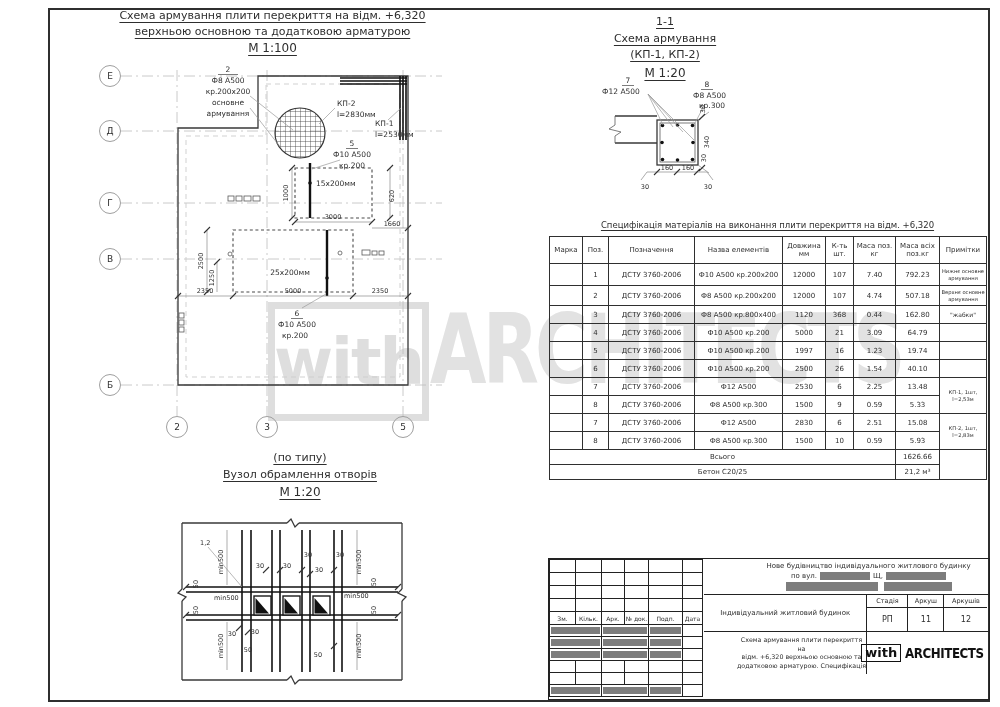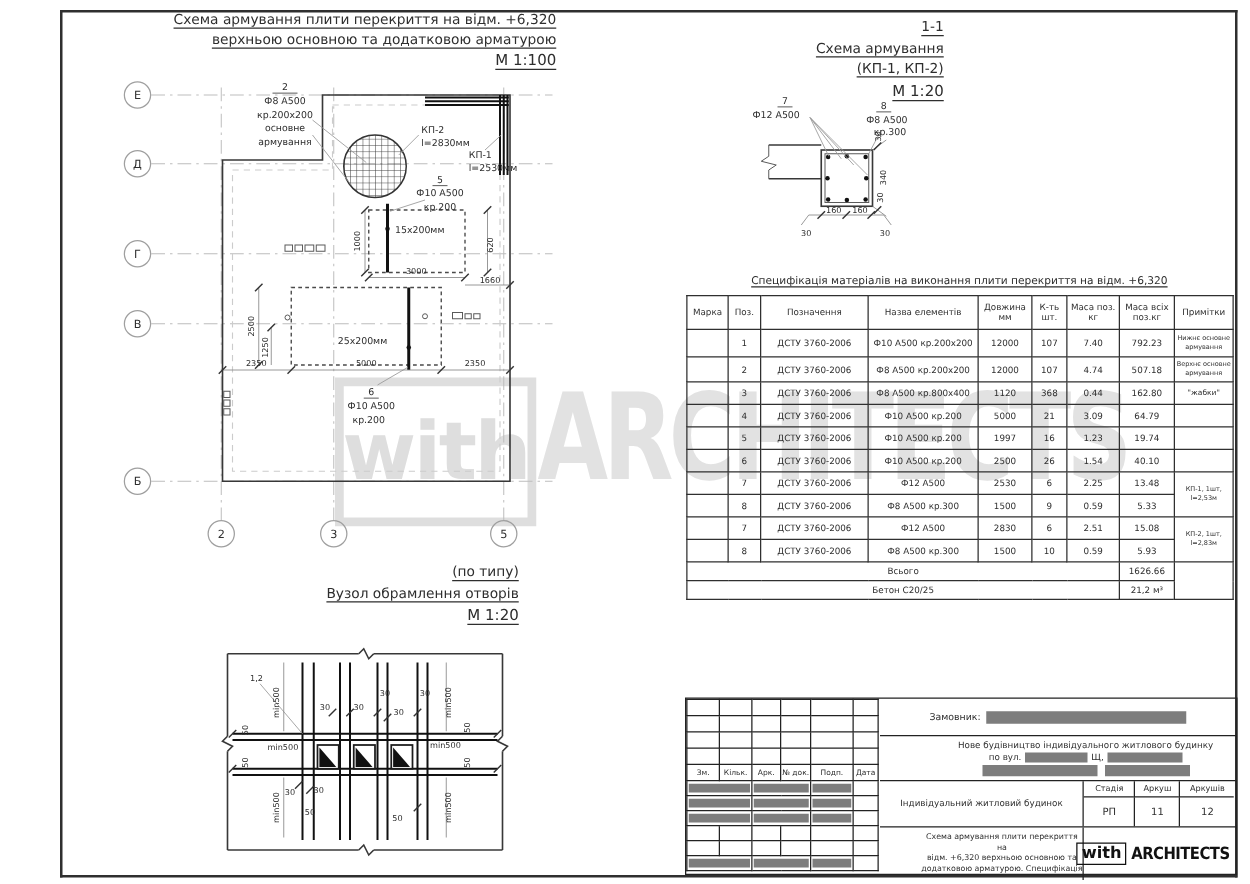--- a/index.html
+++ b/index.html
@@ -7,21 +7,21 @@
         font-family:"DejaVu Sans","Liberation Sans",sans-serif;color:#2e2e2e;}
   
   .frameline{position:absolute;background:#2f2f2f;}
   
   .wm-box{position:absolute;left:268px;top:302px;width:147px;height:105px;border:7px solid #dedede;
           display:flex;align-items:center;justify-content:center;
           font-size:64px;font-weight:bold;color:#dedede;letter-spacing:-2px;}
   .wm-arch{position:absolute;left:430px;top:294px;font-size:96px;font-weight:bold;color:#e2e2e2;
            letter-spacing:-5px;transform:scaleX(0.76);transform-origin:left top;white-space:nowrap;}
   
-  .dwg-title{position:absolute;text-align:right;line-height:1.45;}
+  .dwg-title{position:absolute;text-align:center;line-height:1.45;}
   .dwg-title .t{ text-decoration:underline;text-underline-offset:3px;text-decoration-thickness:1px;}
   .plan-title{left:100px;top:8px;width:345px;font-size:11px;}
   .plan-title .scale,.sec-title .scale,.det-title .scale{font-size:12px;}
   .sec-title{left:575px;top:14px;width:180px;font-size:11px;line-height:1.5;}
   .det-title{left:185px;top:450px;width:230px;font-size:11px;line-height:1.5;}
   
   svg{position:absolute;overflow:visible;}
   .ln{stroke:#383838;stroke-width:1.3;fill:none;}
   .ln-thin{stroke:#5a5a5a;stroke-width:0.8;fill:none;}
   .bar{stroke:#111;stroke-width:2.4;fill:none;}
@@ -661,24 +661,20 @@
               </td>
               <td>
                 <div class="redact"></div>
               </td>
               <td></td>
             </tr>
       </tbody>
         </table>
     </div>
     <div class="tb-right">
-      <div class="tb-rowA">
-        <span>Замовник:</span>
-        <span class="rbar" style="width:160px;height:10px;margin-left:5px;"></span>
-      </div>
       <div class="tb-rowB">
         <div>Нове будівництво індивідуального житлового будинку</div>
         <div style="display:flex;align-items:center;gap:3px;">
           <span>по вул.</span>
           <span class="rbar" style="width:50px;height:8px;"></span>
           <span>Щ,</span>
           <span class="rbar" style="width:60px;height:8px;"></span>
         </div>
         <div style="display:flex;align-items:center;gap:6px;margin-top:1px;">
           <span class="rbar" style="width:92px;height:9px;"></span>

